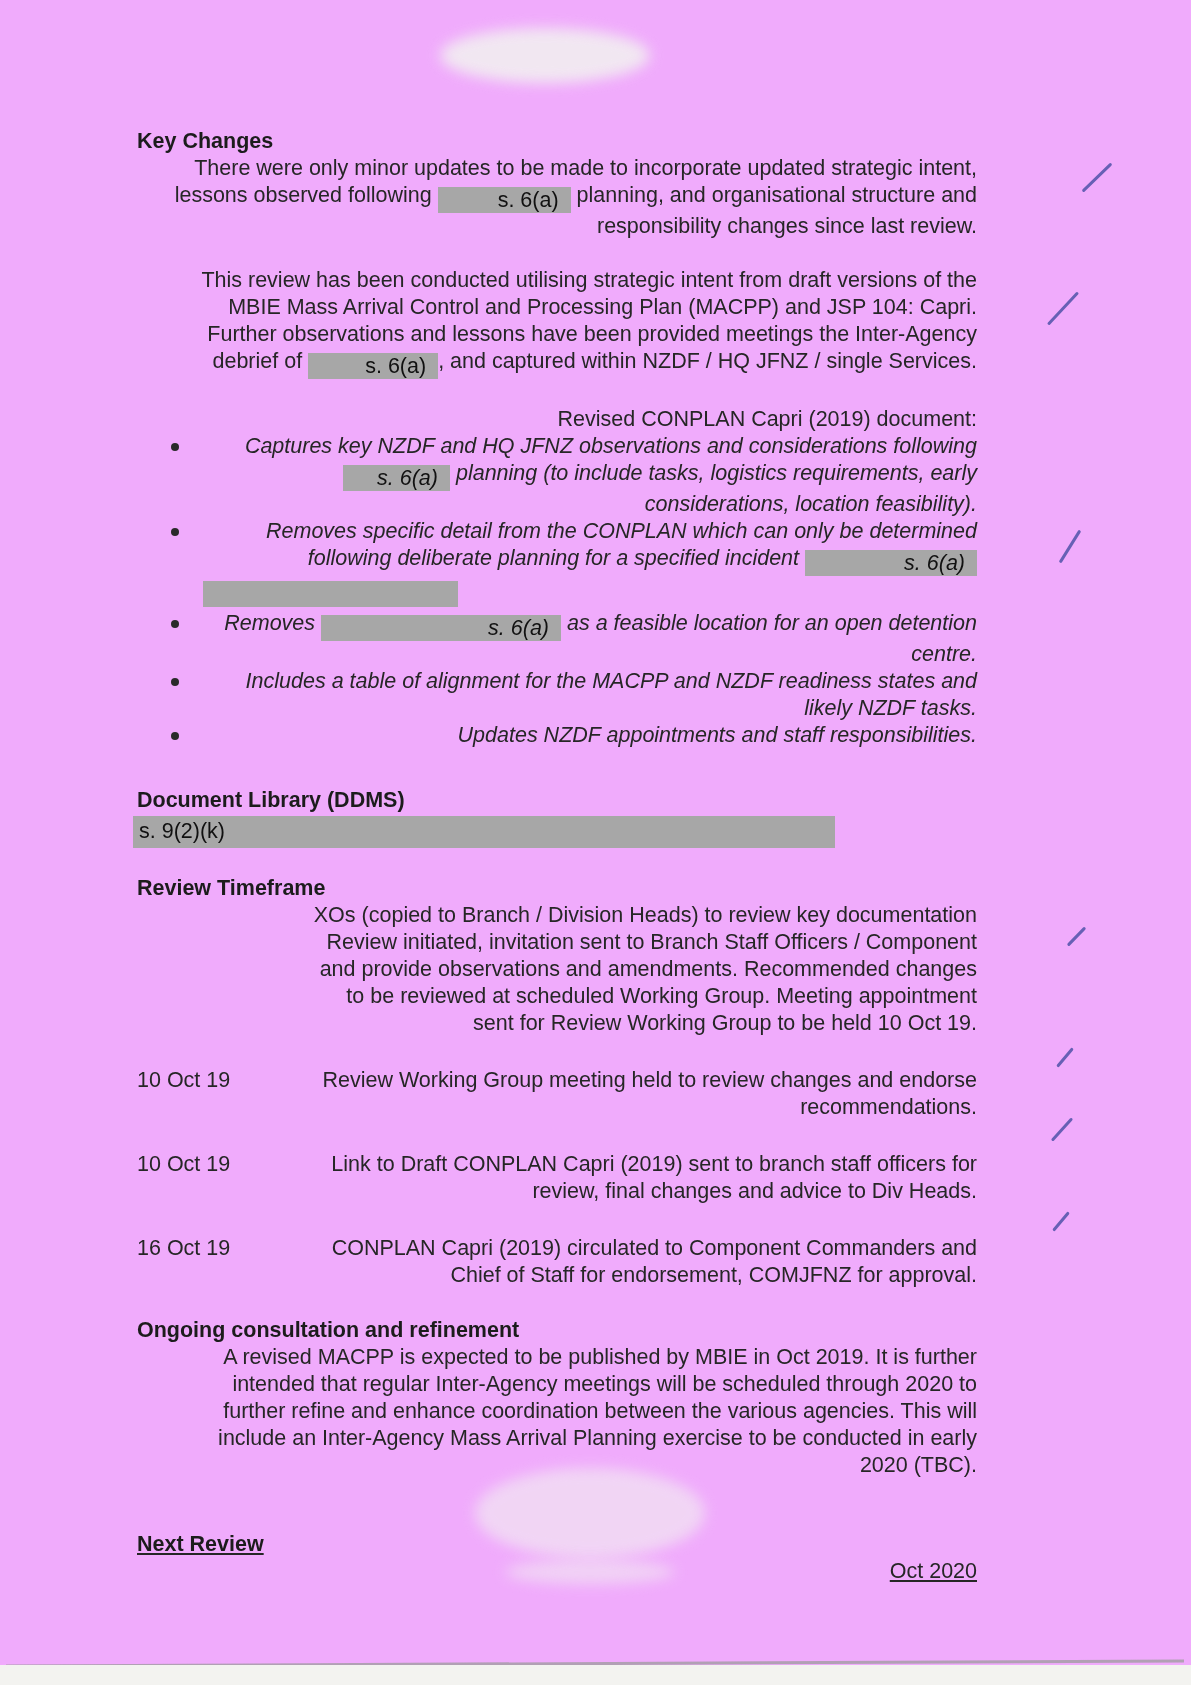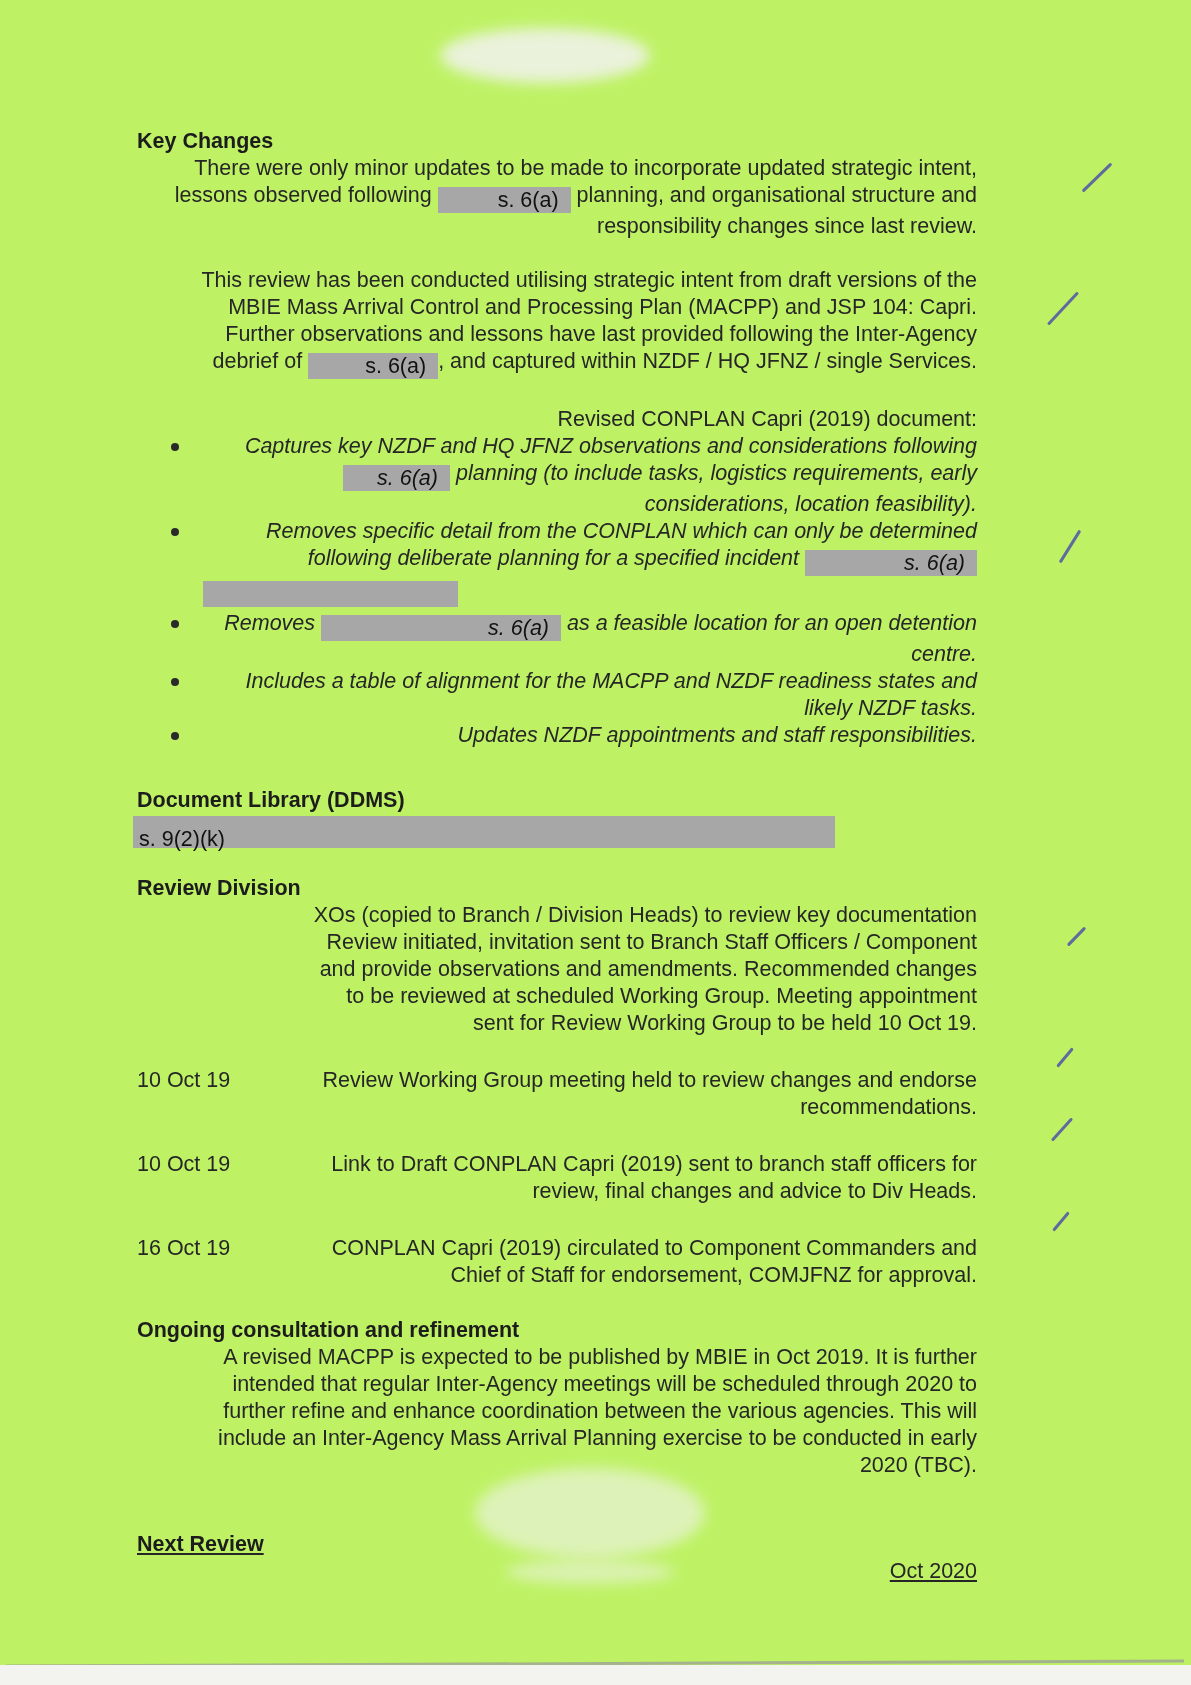--- a/index.html
+++ b/index.html
@@ -1,40 +1,40 @@
 <!DOCTYPE html>
 <html><head>
 <meta charset="utf-8">
 <style>
   html,body{margin:0;padding:0;background:#e8e8e8;}
   .page{
     position:relative;
     width:1191px;height:1685px;
-    background:#bef264;
+    background:#f0abfc;
     overflow:hidden;
     font-family:"Liberation Sans", sans-serif;
     color:#262626;
   }
   .content{
     position:absolute;left:137px;top:128px;width:840px;
     font-size:21.5px;line-height:27px;
   }
   .heading{font-weight:bold;color:#1c1c1c;}
   .line{white-space:nowrap;text-align:right;}
   .para{margin:0;}
   .gap27{height:27px;}
   
   .redact{
     display:inline-block;background:#a7a7a7;height:26px;
     vertical-align:-5px;padding:0 12px;box-sizing:border-box;
     color:#111;
   }
   .redact-block{
     background:#a7a7a7;color:#111;
-    box-sizing:border-box;padding:8px 6px;
+    box-sizing:border-box;padding:0 6px;
   }
   
   ul.bullets{list-style:none;margin:0;padding:0;}
   ul.bullets>li{position:relative;padding-left:66px;font-style:italic;}
   ul.bullets>li::before{
     content:"";position:absolute;left:34px;top:10px;
     width:8px;height:8px;border-radius:50%;background:#2a2a2a;
   }
   
   .tf-row{display:flex;margin:0 0 30px 0;}
@@ -74,21 +74,21 @@
       <div class="heading">Key Changes</div>
       <div class="para">
         <div class="line">There were only minor updates to be made to incorporate updated strategic intent,</div>
         <div class="line"><span>lessons observed following </span><span class="redact" style="width:133px;"><span>s. 6(a)</span></span><span> planning, and organisational structure and</span></div>
         <div class="line">responsibility changes since last review.</div>
       </div>
       <div class="gap27"></div>
       <div class="para">
         <div class="line">This review has been conducted utilising strategic intent from draft versions of the</div>
         <div class="line">MBIE Mass Arrival Control and Processing Plan (MACPP) and JSP 104: Capri.</div>
-        <div class="line">Further observations and lessons have last provided following the Inter-Agency</div>
+        <div class="line">Further observations and lessons have been provided meetings the Inter-Agency</div>
         <div class="line"><span>debrief of </span><span class="redact" style="width:130px;"><span>s. 6(a)</span></span><span>, and captured within NZDF / HQ JFNZ / single Services.</span></div>
       </div>
     </div>
 
     <div class="gap27"></div>
 
     <div>
       <div class="line">Revised CONPLAN Capri (2019) document:</div>
       <ul class="bullets">
         <li>
@@ -114,21 +114,21 @@
         </li>
       </ul>
     </div>
 
     <div style="margin-top:38px;">
       <div class="heading">Document Library (DDMS)</div>
       <div class="redact-block" style="width:702px;height:32px;line-height:30px;margin-left:-4px;margin-top:2px;"><span>s. 9(2)(k)</span></div>
     </div>
 
     <div style="margin-top:27px;">
-      <div class="heading">Review Division</div>
+      <div class="heading">Review Timeframe</div>
       <div class="tf-row">
         <div class="tf-desc">
           <div class="line">XOs (copied to Branch / Division Heads) to review key documentation</div>
           <div class="line">Review initiated, invitation sent to Branch Staff Officers / Component</div>
           <div class="line">and provide observations and amendments. Recommended changes</div>
           <div class="line">to be reviewed at scheduled Working Group. Meeting appointment</div>
           <div class="line">sent for Review Working Group to be held 10 Oct 19.</div>
         </div>
       </div>
       <div class="tf-row">

